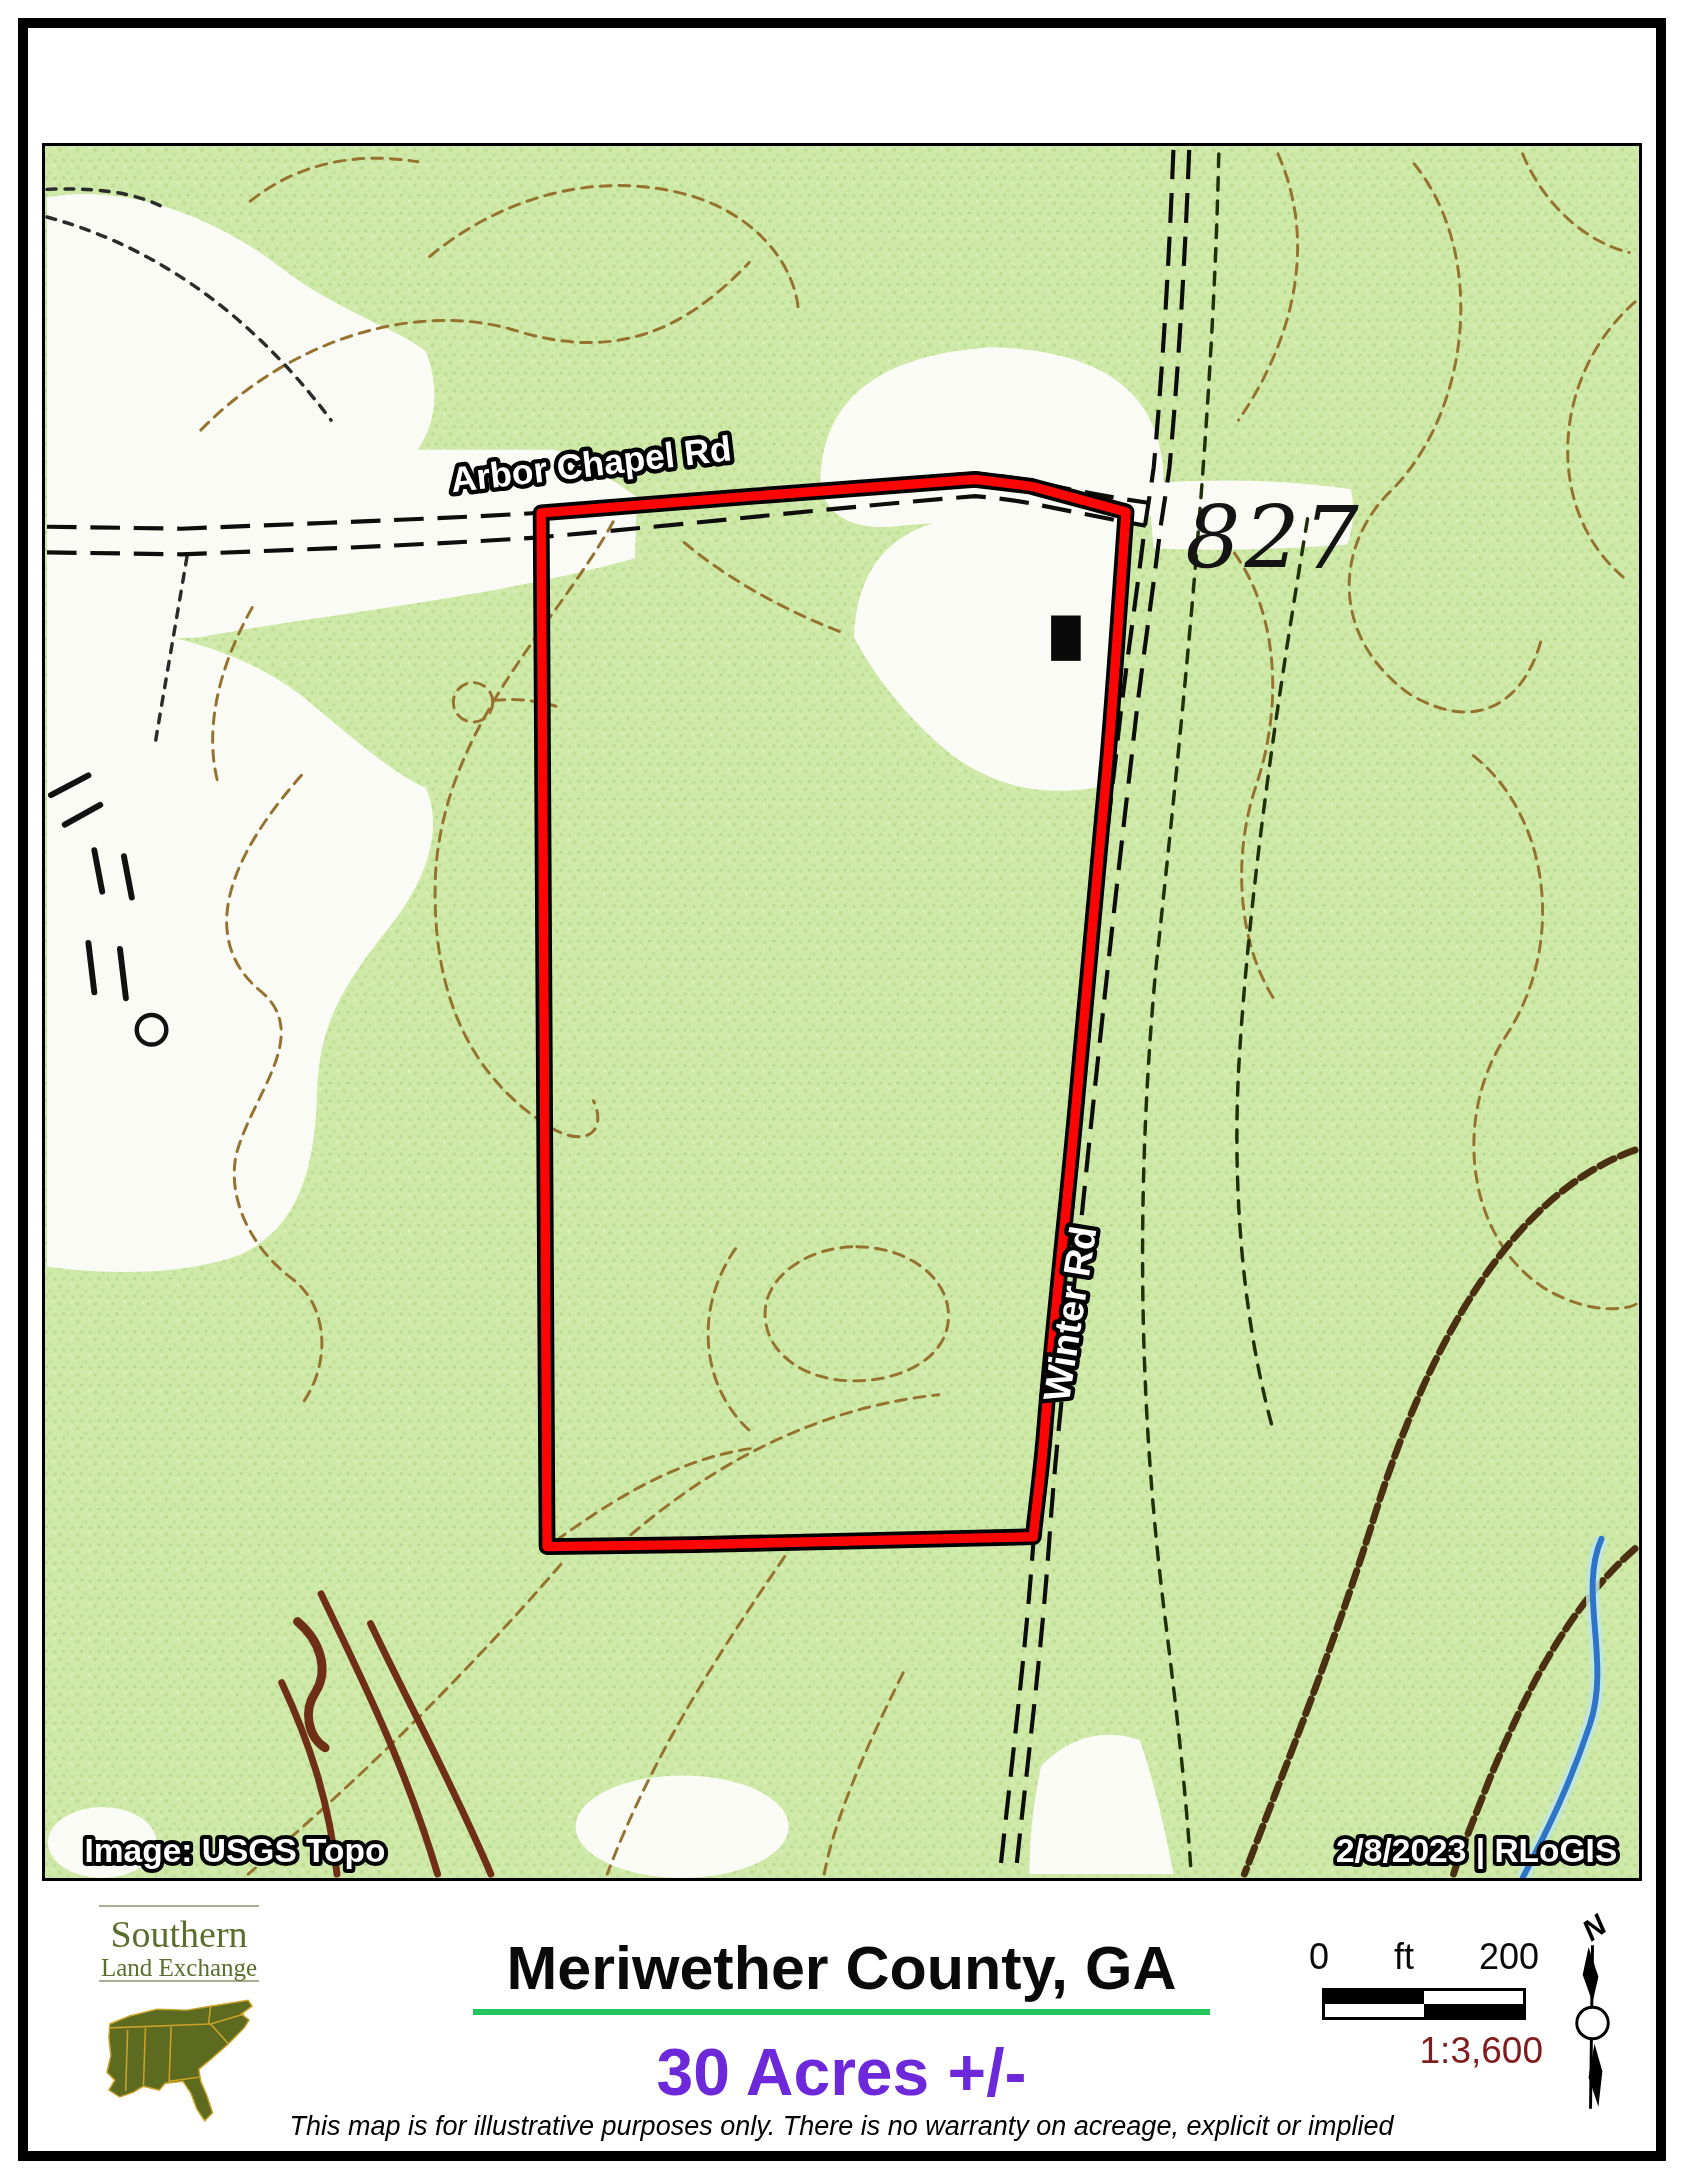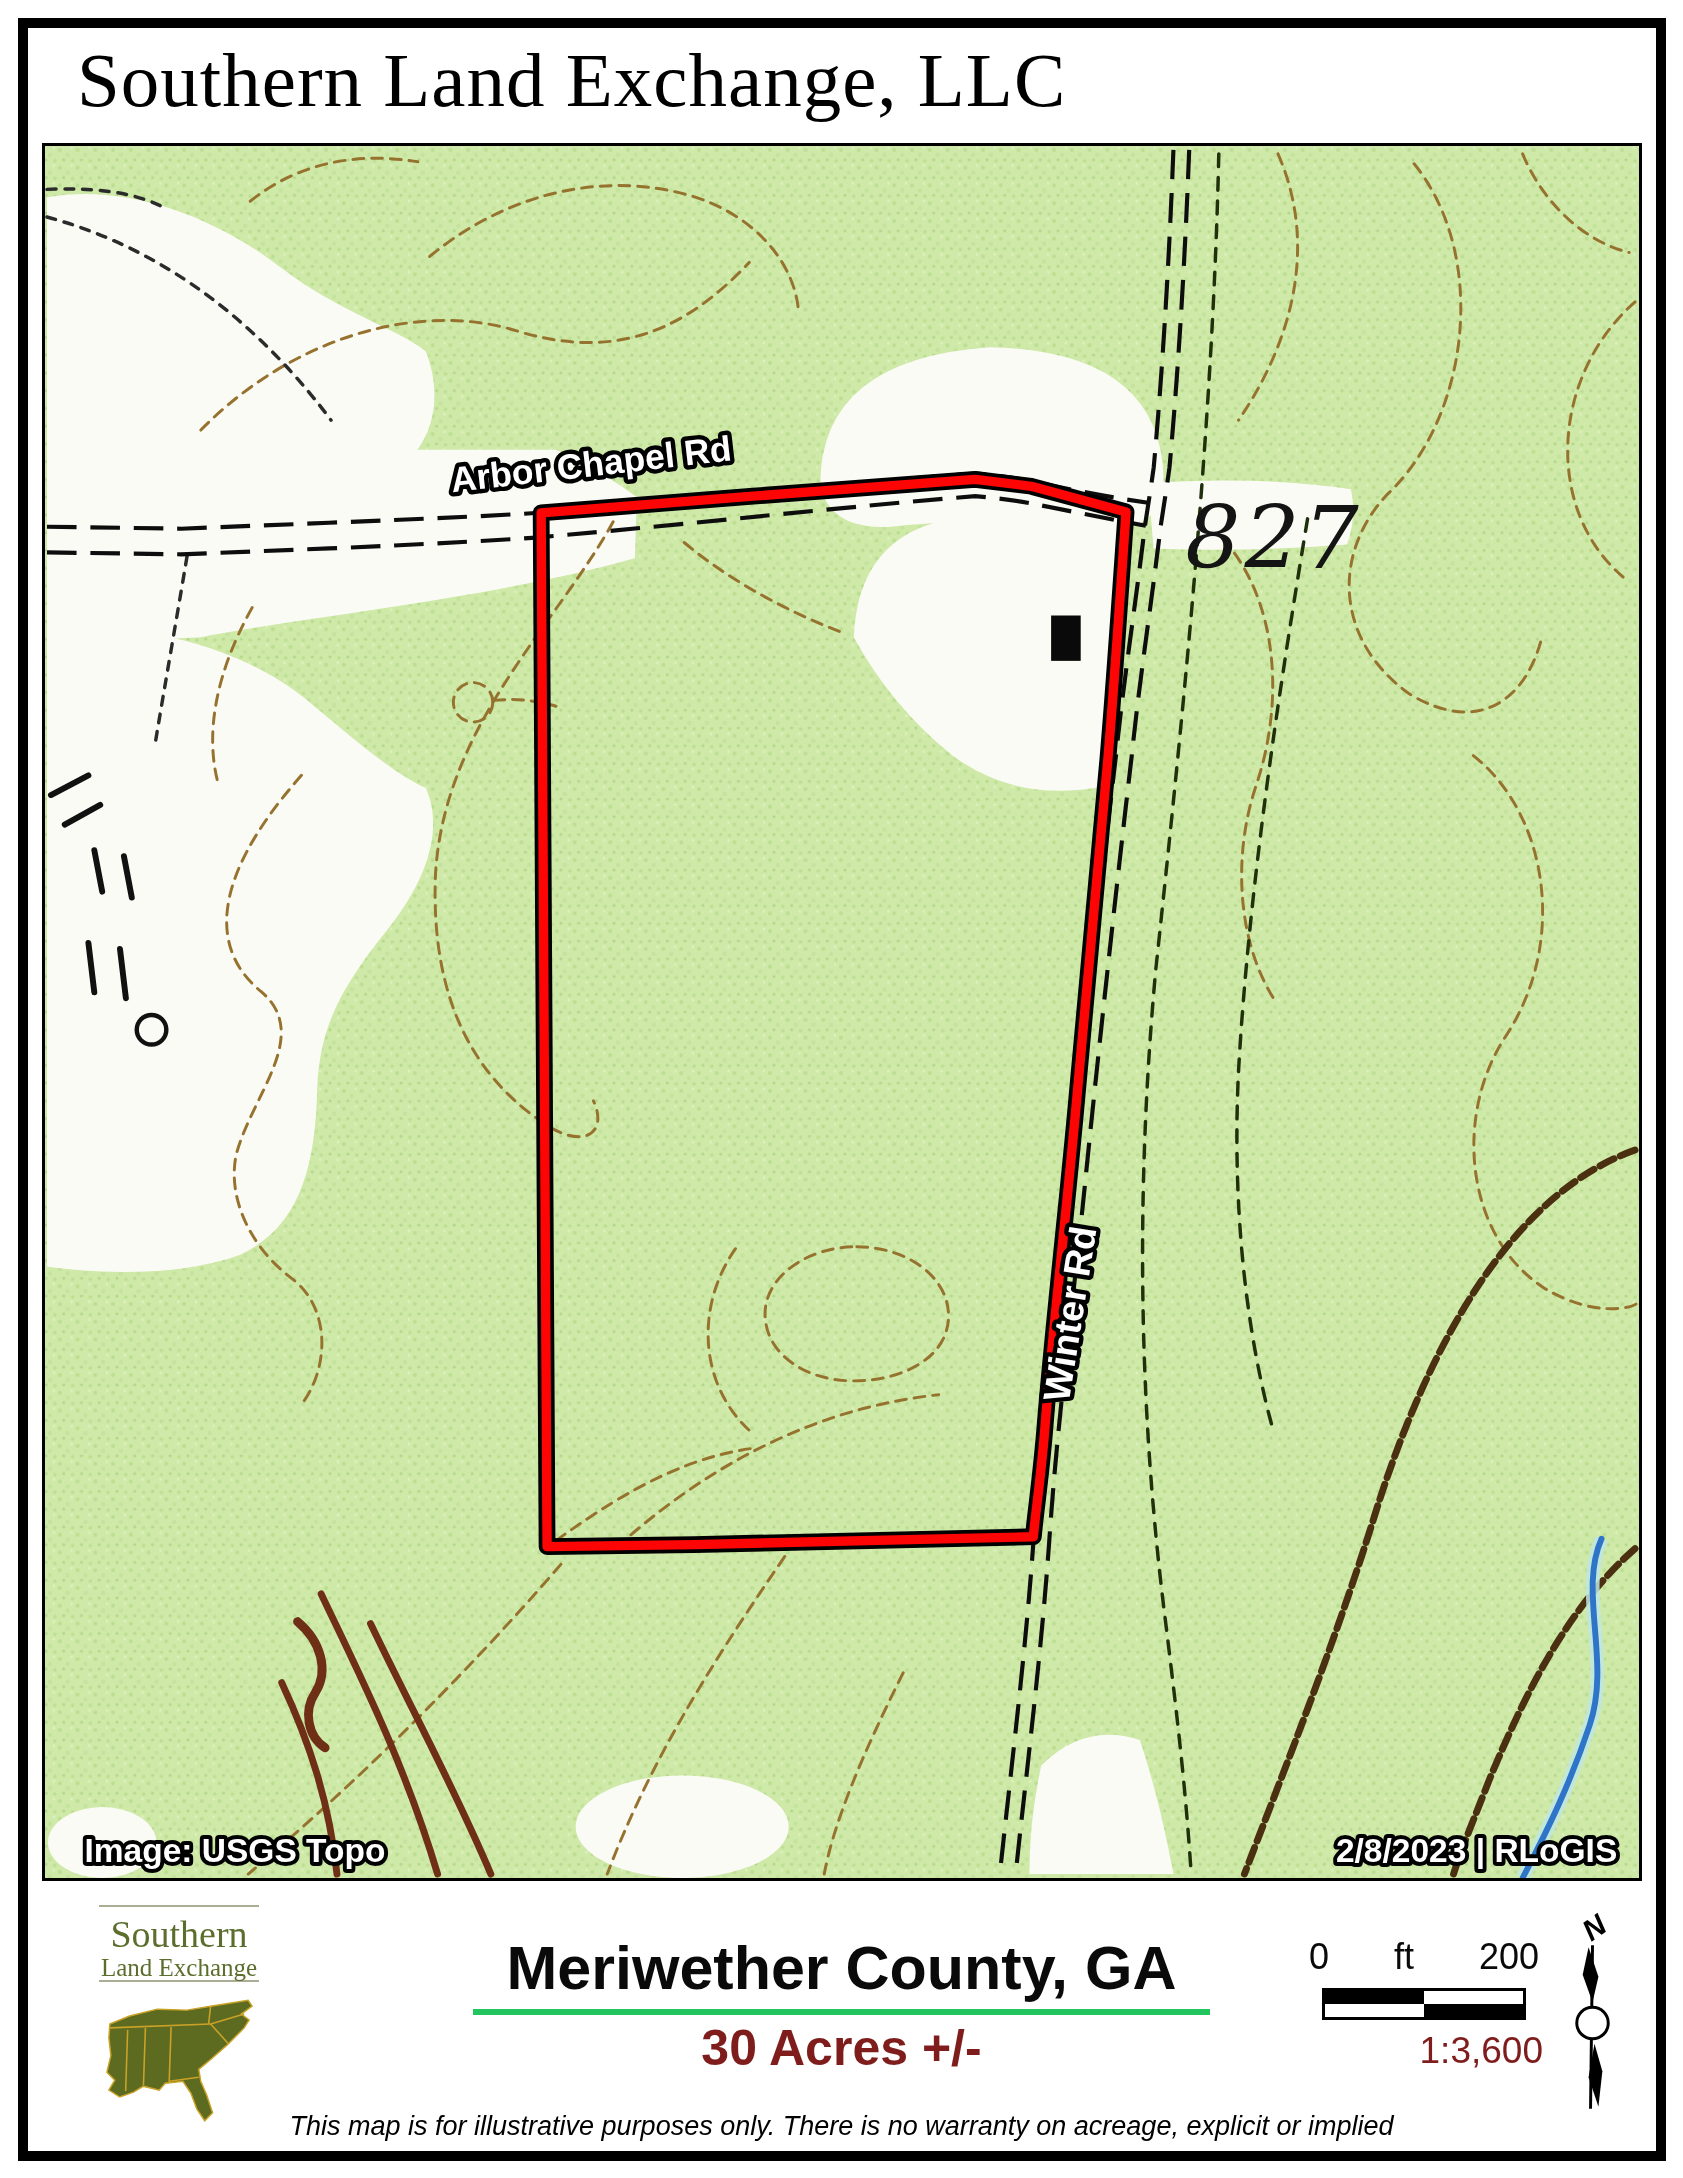--- a/index.html
+++ b/index.html
@@ -11,38 +11,37 @@
   .map-wrap{position:absolute;left:42px;top:143px;width:1600px;height:1738px;border:3px solid #000;box-sizing:border-box;}
   .map-wrap svg{display:block;width:100%;height:100%;}
   
   .logo{position:absolute;left:97px;top:1905px;width:164px;text-align:center;}
   .logo .rule{border:none;border-top:2px solid #a9ae95;margin:0 2px;}
   .logo .l1{font-family:"Liberation Serif",serif;font-size:38px;color:#5c6e2e;margin-top:8px;line-height:1.0;}
   .logo .l2{font-family:"Liberation Serif",serif;font-size:25px;color:#5c6e2e;margin:2px 0 0 0;line-height:1.0;}
   .title-block{position:absolute;left:406px;top:1938px;width:871px;text-align:center;}
   .county{display:inline-block;font-size:61px;font-weight:bold;color:#0a0a0a;
           border-bottom:6px solid #22c55e;padding:0 34px 10px 34px;line-height:1.0;}
-  .acreage{font-size:50px;font-weight:bold;color:#7f1d1d;margin-top:8px;line-height:1.0;}
+  .acreage{font-size:66px;font-weight:bold;color:#6d28d9;margin-top:24px;line-height:1.0;}
   .scalebar{position:absolute;left:1305px;top:1936px;width:238px;}
   .scalebar .labels{display:flex;justify-content:space-between;font-size:36px;color:#0a0a0a;padding:0 4px;}
   .bar{margin:10px auto 0 auto;width:198px;height:26px;border:3px solid #000;box-sizing:content-box;
        display:grid;grid-template-columns:1fr 1fr;grid-template-rows:1fr 1fr;}
   .bar .b{background:#000;} .bar .w{background:#fff;}
   .ratio{font-size:37px;color:#7f1d1d;text-align:right;margin-top:10px;}
   .north{position:absolute;left:1562px;top:1911px;width:63px;height:228px;}
   .disclaimer{position:absolute;left:0;top:2111px;width:1683px;text-align:center;
               font-size:27px;font-style:italic;color:#000000;}
 </style>
 </head>
 <body>
 
 <div class="sheet">
   <div class="frame"></div>
 
-  <div class="header-title">Southern Land Exchange, LLC</div>
 
   <div class="map-wrap">
     <svg viewBox="42 144 1616 1756" preserveAspectRatio="none">
       <defs>
         <pattern id="sp" patternUnits="userSpaceOnUse" width="18" height="18">
           <circle cx="3" cy="4" r="2.0" fill="#b7dc8c"></circle>
           <circle cx="11" cy="9" r="2.2" fill="#c2e29a"></circle>
           <circle cx="7" cy="14" r="1.6" fill="#aed483"></circle>
           <circle cx="15" cy="2" r="1.4" fill="#dff2c2"></circle>
           <circle cx="16" cy="15" r="1.8" fill="#b7dc8c"></circle>

